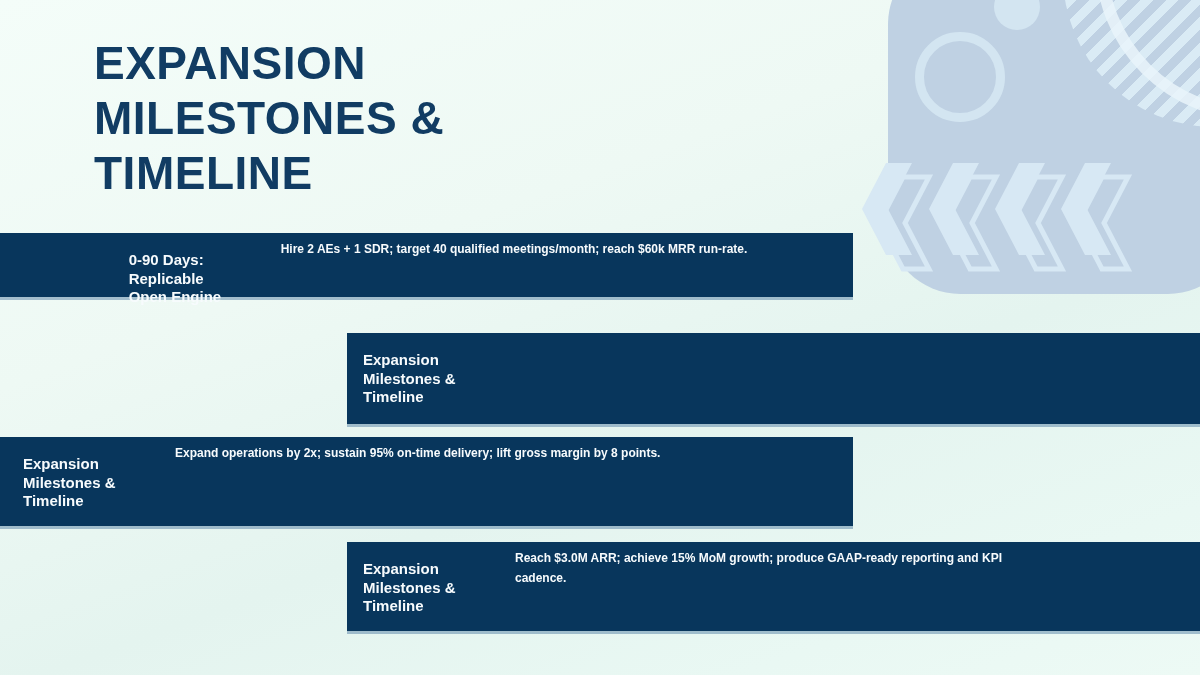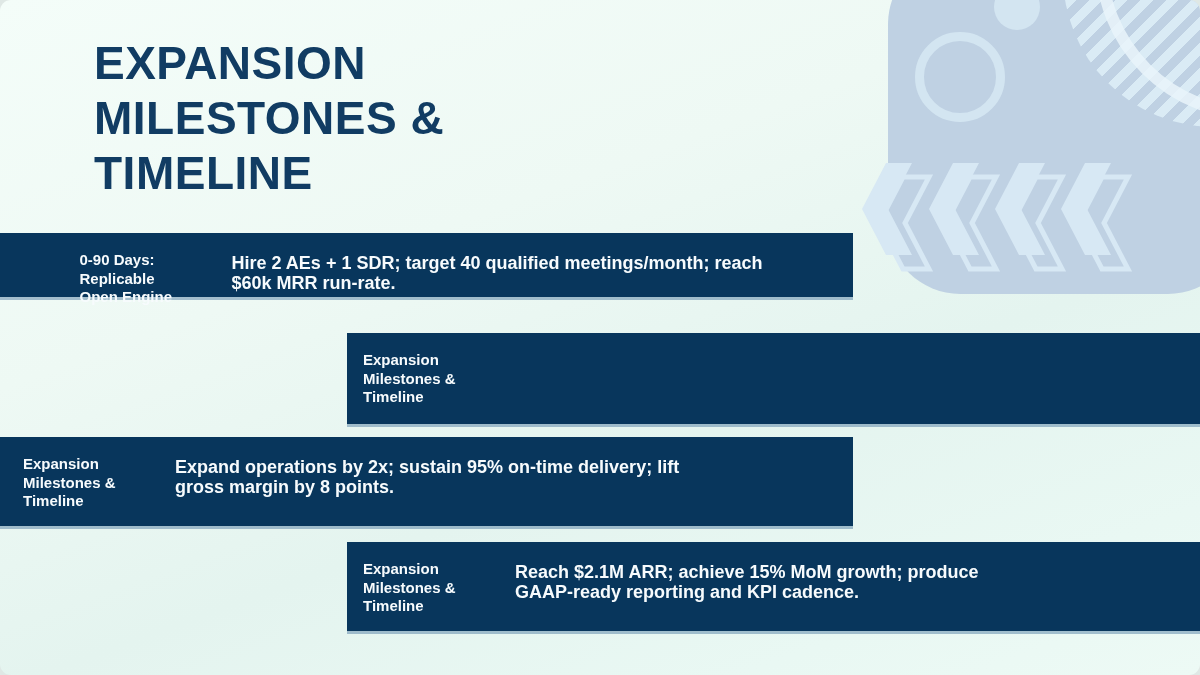--- a/index.html
+++ b/index.html
@@ -1,38 +1,37 @@
 <!DOCTYPE html>
 <html><head>
 <meta charset="utf-8">
 <style>
   html,body{margin:0;padding:0;background:#dfe8e5;font-family:"Liberation Sans",sans-serif;}
   .slide{
     position:relative;width:1200px;height:675px;overflow:hidden;
     background:linear-gradient(160deg,#f4fdf9 0%,#eef9f4 35%,#e4f4ef 62%,#e9f8f3 85%,#edfaf5 100%);
-    border-radius:11px;
   }
   
   .deco-square{position:absolute;left:888px;top:-48px;width:352px;height:342px;border-radius:72px;background:#bfd1e3;}
   .deco-stripes{position:absolute;left:1063px;top:-177px;width:304px;height:304px;border-radius:50%;
     background:repeating-linear-gradient(135deg,#daebf5 0 9px,rgba(218,235,245,0) 9px 18px);}
   .deco-ring-lg{position:absolute;left:1095px;top:-200px;width:320px;height:320px;border-radius:50%;
     border:12px solid rgba(233,244,250,0.85);box-sizing:border-box;}
   .deco-ring{position:absolute;left:915px;top:32px;width:90px;height:90px;border-radius:50%;
     border:9px solid #d3e5f1;box-sizing:border-box;}
   .deco-dot{position:absolute;left:994px;top:-16px;width:46px;height:46px;border-radius:50%;background:#d3e5f1;}
   .deco-chevrons{position:absolute;left:856px;top:148px;}
   
   .title{position:absolute;left:94px;top:36px;color:#113c63;font-weight:800;
     font-size:46px;line-height:55px;letter-spacing:.5px;}
   
   .bar{position:absolute;background:#08365c;color:#f7fbfd;display:flex;align-items:flex-start;
     box-sizing:border-box;box-shadow:0 3px 0 rgba(70,117,157,0.45);}
   .bar .label{width:138px;flex:0 0 138px;font-weight:700;font-size:15px;line-height:18.5px;padding-top:18px;}
-  .bar .body{font-weight:600;font-size:18px;line-height:20px;padding-top:20px;margin-left:14px;}
+  .bar .body{font-weight:600;font-size:12px;line-height:20px;padding-top:6px;margin-left:14px;}
   .bar.from-left{left:0;width:853px;padding-left:23px;}
   .bar.from-right{left:347px;width:853px;padding-left:16px;}
   .bar.m1{top:233px;height:64px;justify-content:center;}
   .bar.m2{top:333px;height:91px;}
   .bar.m3{top:437px;height:89px;}
   .bar.m4{top:542px;height:89px;}
   .m1 .body{max-width:565px;}
   .m2 .body{max-width:525px;}
   .m3 .body{max-width:555px;}
   .m4 .body{max-width:515px;}
@@ -102,16 +101,16 @@
     </div>
     <div class="body">Expand operations by 2x; sustain 95% on-time delivery; lift gross margin by 8 points.</div>
   </div>
 
   <div class="bar m4 from-right">
     <div class="label">
       <div>Expansion</div>
       <div>Milestones &amp;</div>
       <div>Timeline</div>
     </div>
-    <div class="body">Reach $2.1M ARR; achieve 15% MoM growth; produce GAAP-ready reporting and KPI cadence.</div>
+    <div class="body">Reach $3.0M ARR; achieve 15% MoM growth; produce GAAP-ready reporting and KPI cadence.</div>
   </div>
 
 </div>
 
 </body></html>

